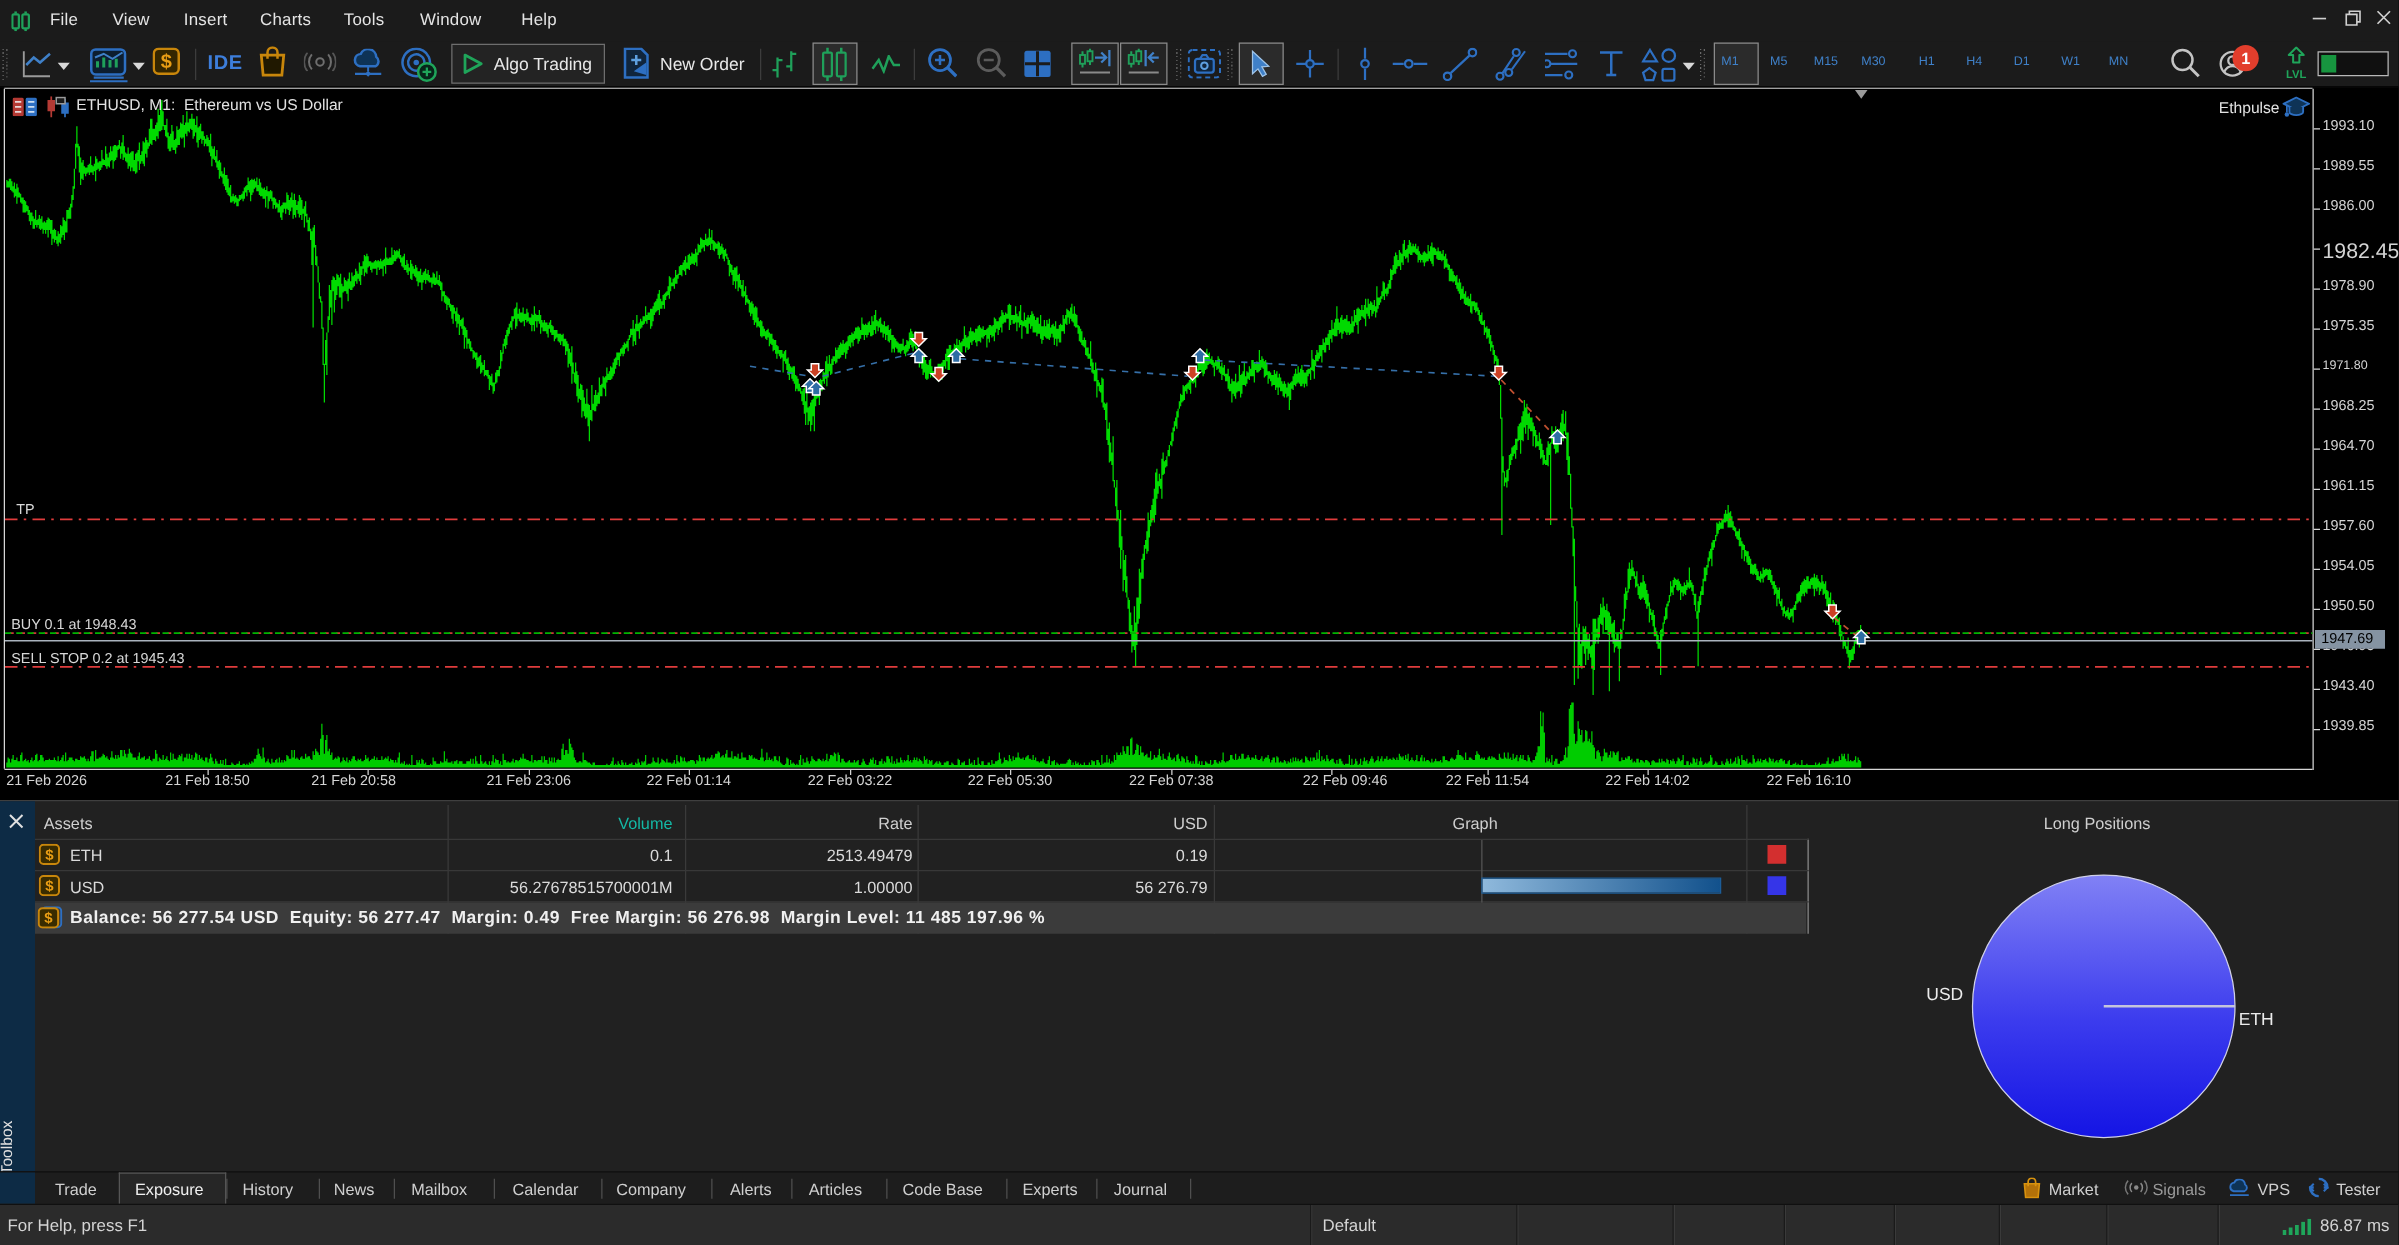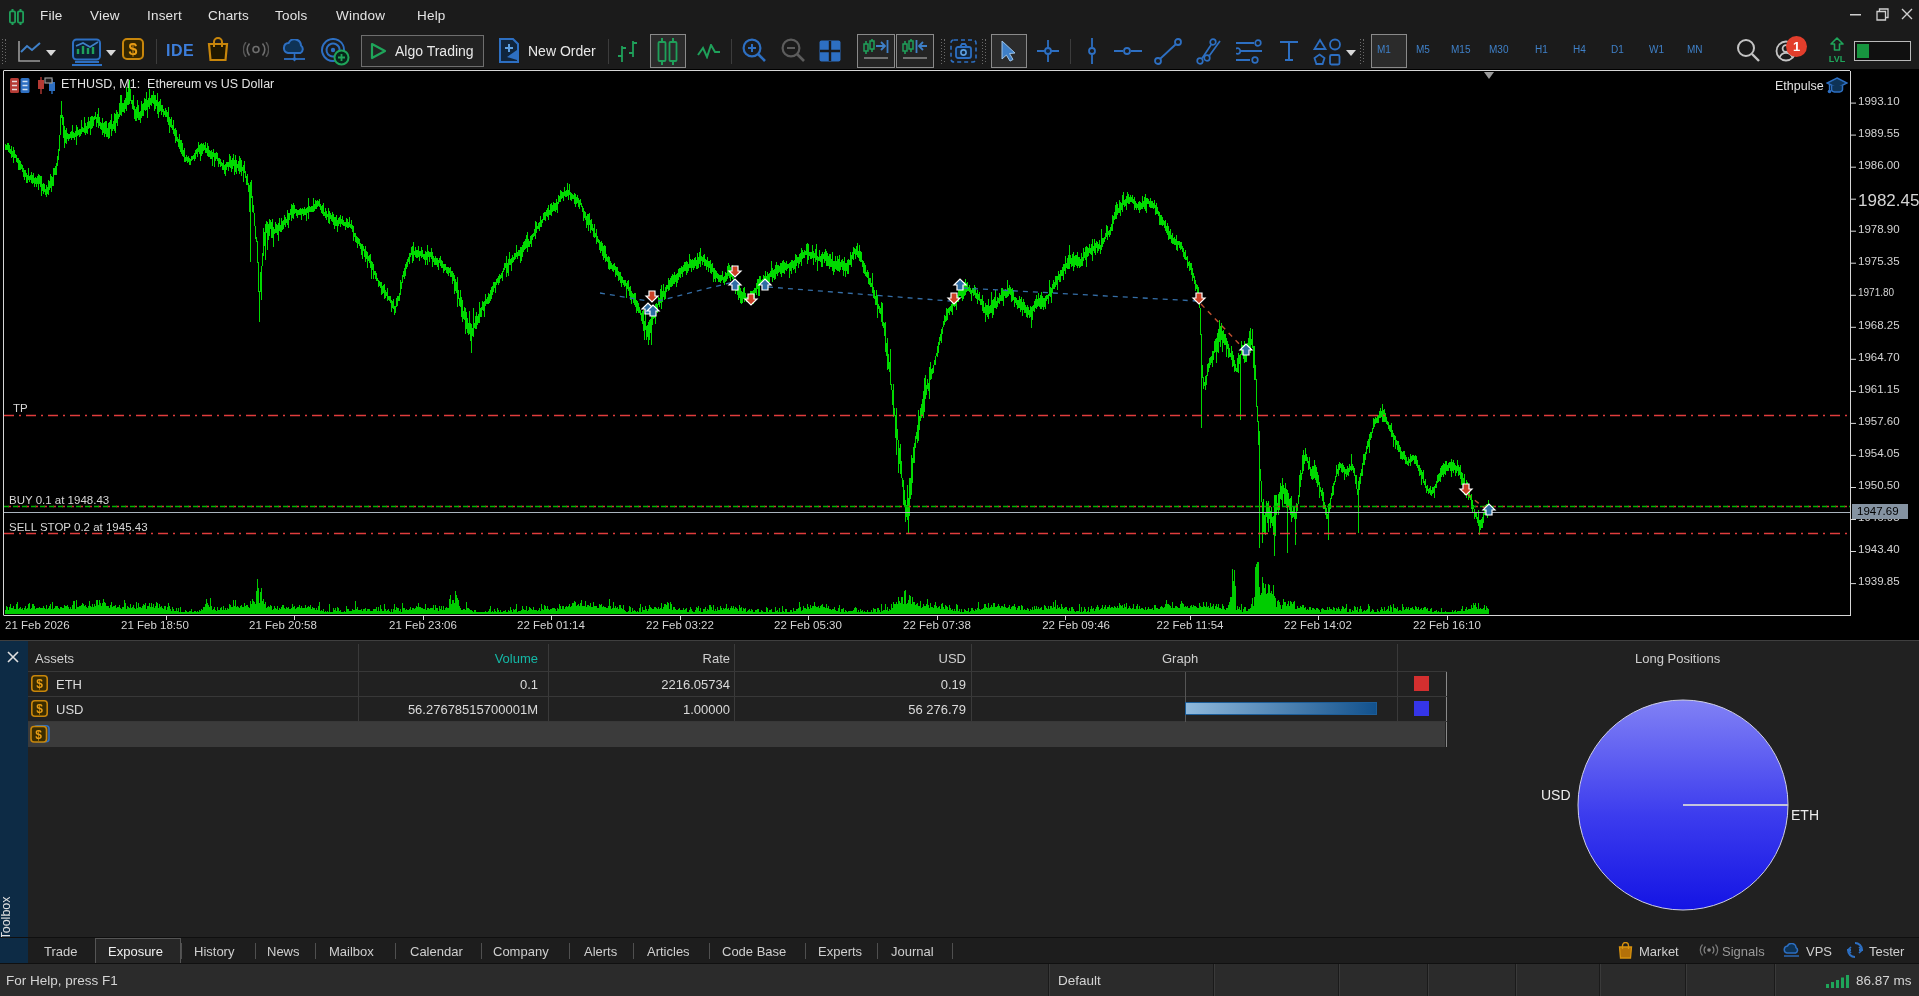--- a/index.html
+++ b/index.html
@@ -355,21 +355,21 @@
 <span class="abs" style="left:1858px;top:377px;font-size:11.5px;color:#d4d4d4">1954.05</span>
 <span class="abs" style="left:1858px;top:409px;font-size:11.5px;color:#d4d4d4">1950.50</span>
 <span class="abs" style="left:1858px;top:441px;font-size:11.5px;color:#d4d4d4">1946.95</span>
 <span class="abs" style="left:1858px;top:473px;font-size:11.5px;color:#d4d4d4">1943.40</span>
 <span class="abs" style="left:1858px;top:505px;font-size:11.5px;color:#d4d4d4">1939.85</span>
 
 <div class="abs" style="left:1852px;top:434px;width:56px;height:15px;background:#8593a2"></div>
 <span class="abs" style="left:1857px;top:435px;font-size:11.5px;color:#000">1947.69</span>
 
 <span class="abs" style="left:5px;top:549px;font-size:11.5px;color:#d4d4d4">21 Feb 2026</span>
-<span class="abs" style="left:166px;top:549px;font-size:11.5px;color:#d4d4d4;width:90px;margin-left:-45px;">21 Feb 18:50</span>
+<span class="abs" style="left:166px;top:549px;font-size:11.5px;color:#d4d4d4;width:90px;margin-left:-45px;text-align:center">21 Feb 18:50</span>
 <span class="abs" style="left:294px;top:549px;font-size:11.5px;color:#d4d4d4;width:90px;margin-left:-45px;text-align:left">21 Feb 20:58</span>
 <span class="abs" style="left:423px;top:549px;font-size:11.5px;color:#d4d4d4;width:90px;margin-left:-45px;text-align:center">21 Feb 23:06</span>
 <span class="abs" style="left:551px;top:549px;font-size:11.5px;color:#d4d4d4;width:90px;margin-left:-45px;text-align:center">22 Feb 01:14</span>
 <span class="abs" style="left:680px;top:549px;font-size:11.5px;color:#d4d4d4;width:90px;margin-left:-45px;text-align:center">22 Feb 03:22</span>
 <span class="abs" style="left:808px;top:549px;font-size:11.5px;color:#d4d4d4;width:90px;margin-left:-45px;text-align:center">22 Feb 05:30</span>
 <span class="abs" style="left:937px;top:549px;font-size:11.5px;color:#d4d4d4;width:90px;margin-left:-45px;text-align:center">22 Feb 07:38</span>
 <span class="abs" style="left:1065px;top:549px;font-size:11.5px;color:#d4d4d4;width:90px;margin-left:-45px;text-align:right">22 Feb 09:46</span>
 <span class="abs" style="left:1190px;top:549px;font-size:11.5px;color:#d4d4d4;width:90px;margin-left:-45px;text-align:center">22 Feb 11:54</span>
 <span class="abs" style="left:1318px;top:549px;font-size:11.5px;color:#d4d4d4;width:90px;margin-left:-45px;text-align:center">22 Feb 14:02</span>
 <span class="abs" style="left:1447px;top:549px;font-size:11.5px;color:#d4d4d4;width:90px;margin-left:-45px;text-align:center">22 Feb 16:10</span>
@@ -402,41 +402,42 @@
   <div class="abs" style="left:28px;top:80px;width:1419px;height:1px;background:#383838"></div>
 
   <div class="abs" style="left:1185px;top:31px;width:1px;height:73px;background:#555"></div>
 
   <svg class="abs" style="left:31px;top:34px" width="17" height="17" viewBox="0 0 17 17">
     <rect x="0.8" y="0.8" width="15.4" height="15.4" rx="3" fill="#3a2c00" stroke="#c8860b" stroke-width="1.6"></rect>
     <text x="8.5" y="13" font-size="12" font-weight="bold" fill="#e89d14" text-anchor="middle" font-family="Liberation Sans">$</text>
   </svg>
   <span class="cell-l" style="left:56px;top:36px">ETH</span>
   <span class="cell-r" style="left:380px;top:36px;width:158px">0.1</span>
-  <span class="cell-r" style="left:570px;top:36px;width:160px">2216.05734</span>
+  <span class="cell-r" style="left:570px;top:36px;width:160px">2513.49479</span>
   <span class="cell-r" style="left:800px;top:36px;width:166px">0.19</span>
   <div class="abs" style="left:1414px;top:35px;width:15px;height:15px;background:#d32f2f"></div>
 
   <svg class="abs" style="left:31px;top:59px" width="17" height="17" viewBox="0 0 17 17">
     <rect x="0.8" y="0.8" width="15.4" height="15.4" rx="3" fill="#3a2c00" stroke="#c8860b" stroke-width="1.6"></rect>
     <text x="8.5" y="13" font-size="12" font-weight="bold" fill="#e89d14" text-anchor="middle" font-family="Liberation Sans">$</text>
   </svg>
   <span class="cell-l" style="left:56px;top:61px">USD</span>
   <span class="cell-r" style="left:380px;top:61px;width:158px">56.27678515700001M</span>
   <span class="cell-r" style="left:570px;top:61px;width:160px">1.00000</span>
   <span class="cell-r" style="left:800px;top:61px;width:166px">56 276.79</span>
   <div class="abs" style="left:1185px;top:61px;width:192px;height:13px;background:linear-gradient(90deg,#8fb9dc,#12518c);border:1px solid #1c5d98"></div>
   <div class="abs" style="left:1414px;top:60px;width:15px;height:15px;background:#3535e8"></div>
 
   <div class="abs" style="left:28px;top:81px;width:1417px;height:25px;background:#3b3b3b"></div>
   <svg class="abs" style="left:30px;top:84px" width="20" height="18" viewBox="0 0 20 18">
     <rect x="4" y="0.8" width="15" height="16" rx="3" fill="none" stroke="#2d6fc2" stroke-width="1.6"></rect>
     <rect x="1" y="1.5" width="15.5" height="15.5" rx="3" fill="#3a2c00" stroke="#c8860b" stroke-width="1.6"></rect>
     <text x="8.7" y="13.5" font-size="12" font-weight="bold" fill="#e89d14" text-anchor="middle" font-family="Liberation Sans">$</text>
   </svg>
+  <span class="abs" style="left:56px;top:84px;font-size:14px;font-weight:700;color:#f0f0f0;letter-spacing:.42px">Balance: 56 277.54 USD&nbsp;&nbsp;Equity: 56 277.47&nbsp;&nbsp;Margin: 0.49&nbsp;&nbsp;Free Margin: 56 276.98&nbsp;&nbsp;Margin Level: 11 485 197.96 %</span>
 
   <svg class="abs" style="left:1570px;top:51px" width="226" height="226" viewBox="0 0 226 226">
     <defs>
       <linearGradient id="pieg" x1="0" y1="0" x2="0" y2="1">
         <stop offset="0" stop-color="#8181f5"></stop>
         <stop offset="0.55" stop-color="#3c3cee"></stop>
         <stop offset="1" stop-color="#1414e4"></stop>
       </linearGradient>
     </defs>
     <circle cx="113" cy="113" r="105" fill="url(#pieg)" stroke="#cfcfe6" stroke-width="1"></circle>

